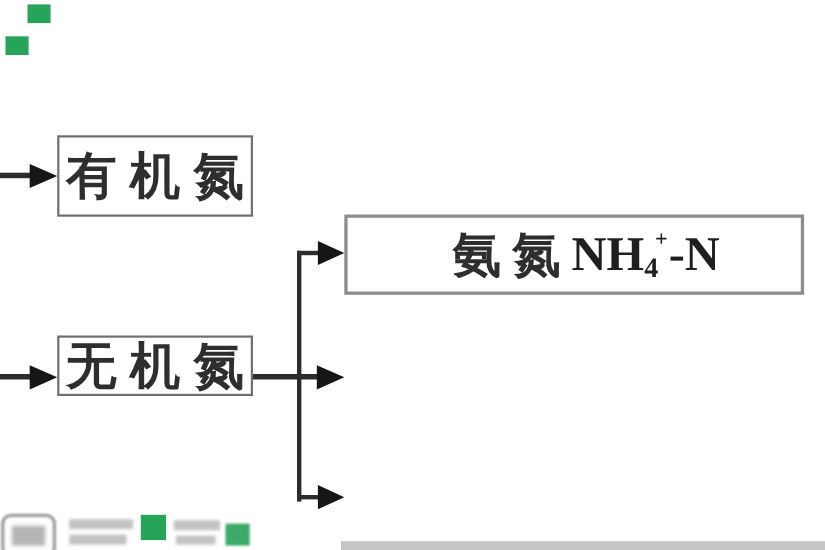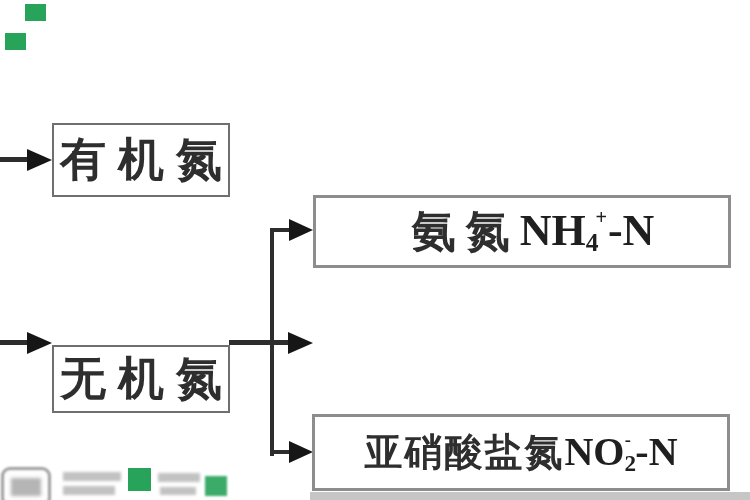--- a/index.html
+++ b/index.html
@@ -18,21 +18,21 @@
     background: #ffffff;
     display: flex;
     align-items: center;
     justify-content: center;
     box-sizing: border-box;
   }
   .box-left  { border: 2px solid #6f6f6f; }
   .box-right { border: 3px solid #8d8d8d; }
 
   .box-a { left: 52px;  top: 123px; width: 178px; height: 74px; }
-  .box-b { left: 52px;  top: 305px; width: 178px; height: 68px; margin-top: 40px; }
+  .box-b { left: 52px;  top: 305px; width: 178px; height: 55px; }
   .box-c { left: 313px; top: 195px; width: 418px; height: 73px; }
   .box-d { left: 312px; top: 306px; width: 421px; height: 77px; }
   .box-e { left: 312px; top: 414px; width: 418px; height: 77px; }
 
   
   .cn {
     color: #2e2e2e;
     filter: blur(0.35px);
     font-weight: 600;
     white-space: nowrap;
@@ -135,24 +135,20 @@
   <div class="box box-left box-b">
     <span class="cn cn-big">无机氮</span>
   </div>
 
   <div class="box box-right box-c">
     <span class="cn cn-c">氨氮</span>
       <span class="formula f-c"><span>NH</span><sub>4</sub><sup class="sup-after">+</sup><span>-N</span></span>
   </div>
 
 
-  <div class="box box-right box-e">
-    <span class="cn cn-e">亚硝酸盐氮</span>
-      <span class="formula f-e"><span>NO</span><sub>2</sub><sup class="sup-over">-</sup><span>-N</span></span>
-  </div>
 
   <div class="bottom-strip"></div>
 
   <div class="wm-green wm-g1"></div>
   <div class="wm-green wm-g2"></div>
   <div class="wm-seal">
     <div class="wm-seal-mark"></div>
   </div>
   <div class="wm-blob wm-b1"></div>
   <div class="wm-blob wm-b2"></div>

